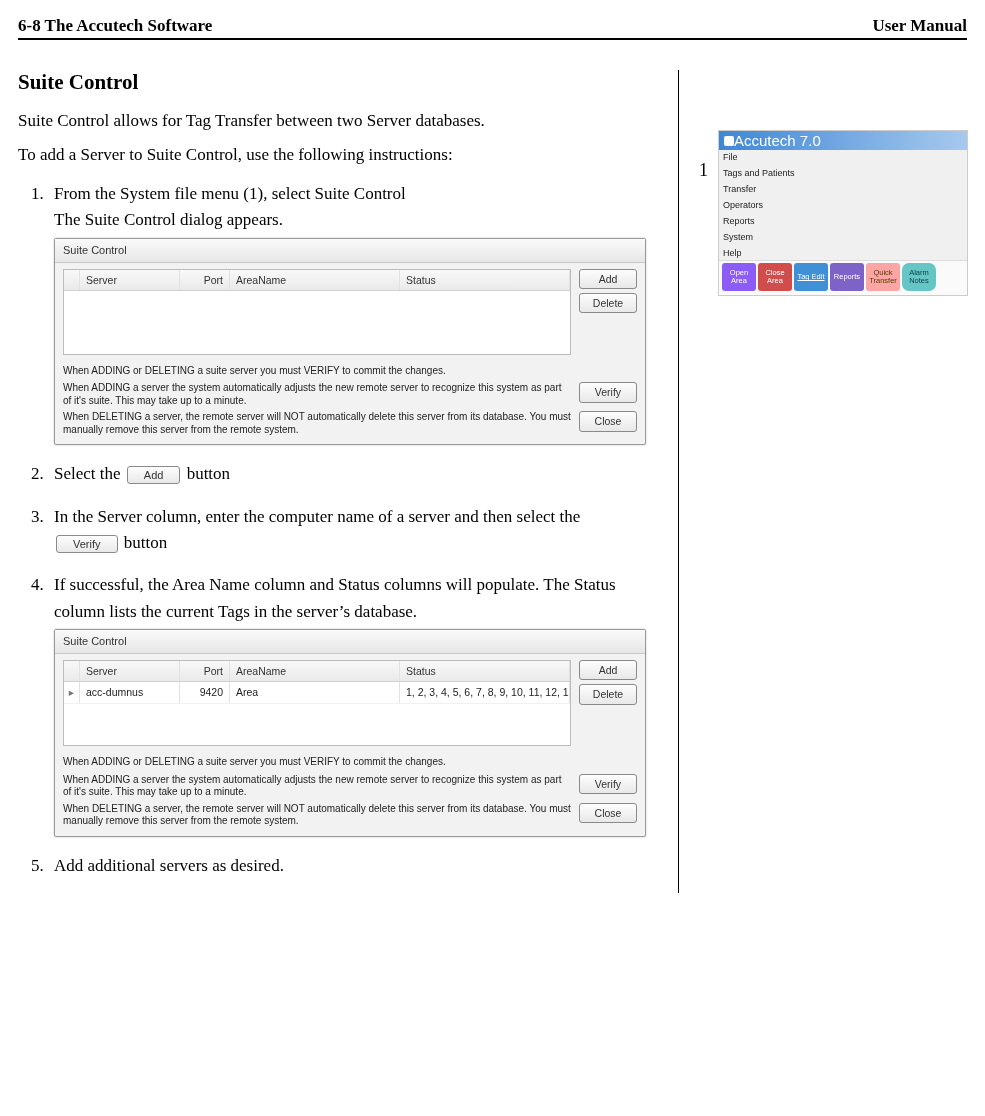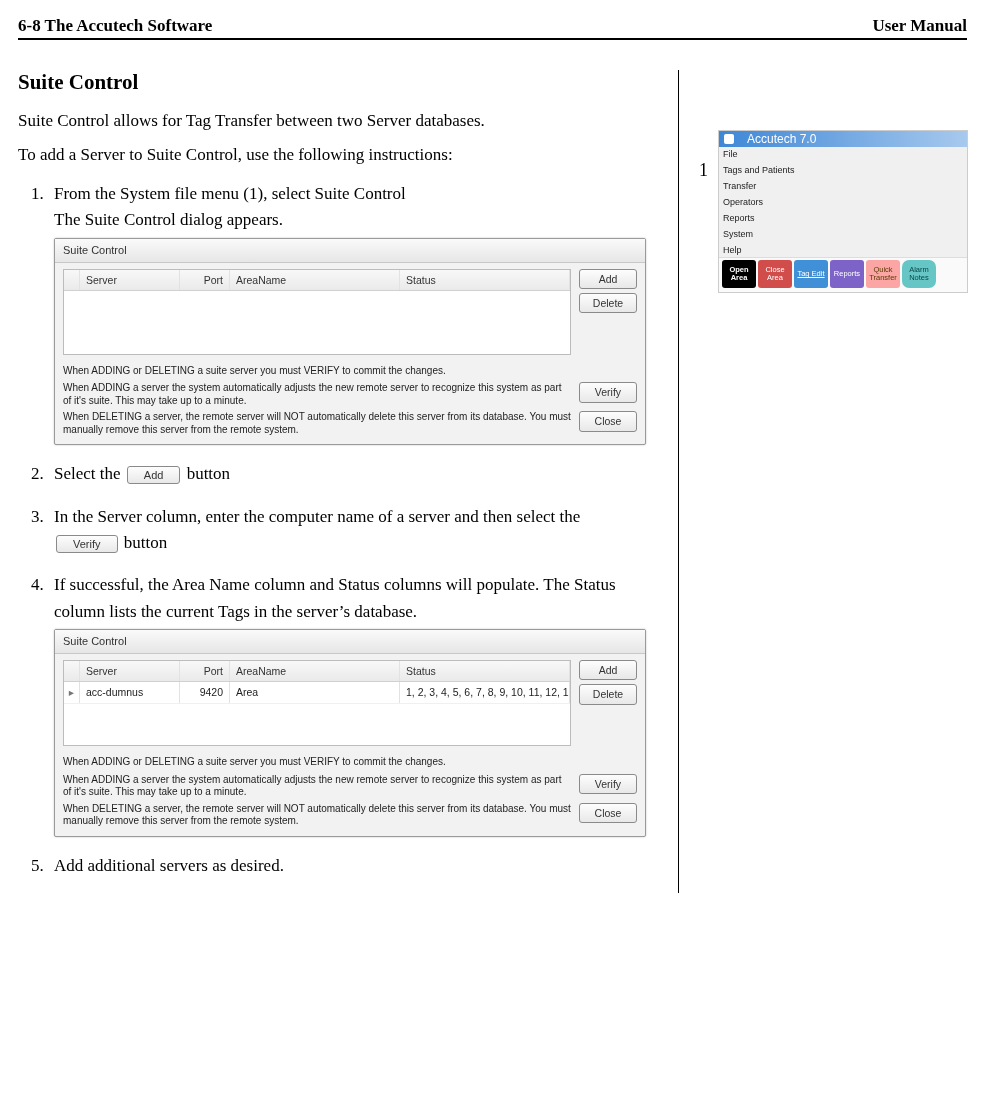--- a/index.html
+++ b/index.html
@@ -177,25 +177,25 @@
   .menubar-thumb {
     width: 248px;
     border: 1px solid #ccc;
     background: #f5f5f5;
     font-family: "Segoe UI", Tahoma, Arial, sans-serif;
     font-size: 9px;
   }
   .menubar-title {
     background: linear-gradient(90deg, #3e87d6, #a7c9ee);
     color: #fff;
-    font-size: 12px;
+    font-size: 15px;
     padding: 1px 5px;
     display: flex;
     align-items: center;
-    gap: 13px;
+    gap: 0;
   }
   .menubar-title .icon {
     width: 10px; height: 10px;
     background: #fff; border-radius: 2px;
     display: inline-block;
   }
   .menubar-menu {
     display: flex;
     background: #f0f0f0;
     border-bottom: 1px solid #ddd;
@@ -220,21 +220,21 @@
     display: flex;
     align-items: center;
     justify-content: center;
     text-align: center;
     color: #fff;
     font-size: 7.5px;
     line-height: 1.05;
     padding: 1px;
     box-sizing: border-box;
   }
-  .tbtn.green  { background: #000000; font-weight: bold; }
+  .tbtn.green  { background: #8b5cf6; }
   .tbtn.red    { background: #d14d4c; }
   .tbtn.blue   { background: #3f90d6; text-decoration: underline; }
   .tbtn.purple { background: #7d63c7; }
   .tbtn.orange { background: #fca5a5; color:#5a3a00;}
   .tbtn.teal   { background: #66c5c5; color:#0a4848;border-radius:7px;}
   .num-label {
     font-size: 18px;
     font-family: "Times New Roman", serif;
     margin-top: 30px;
   }

